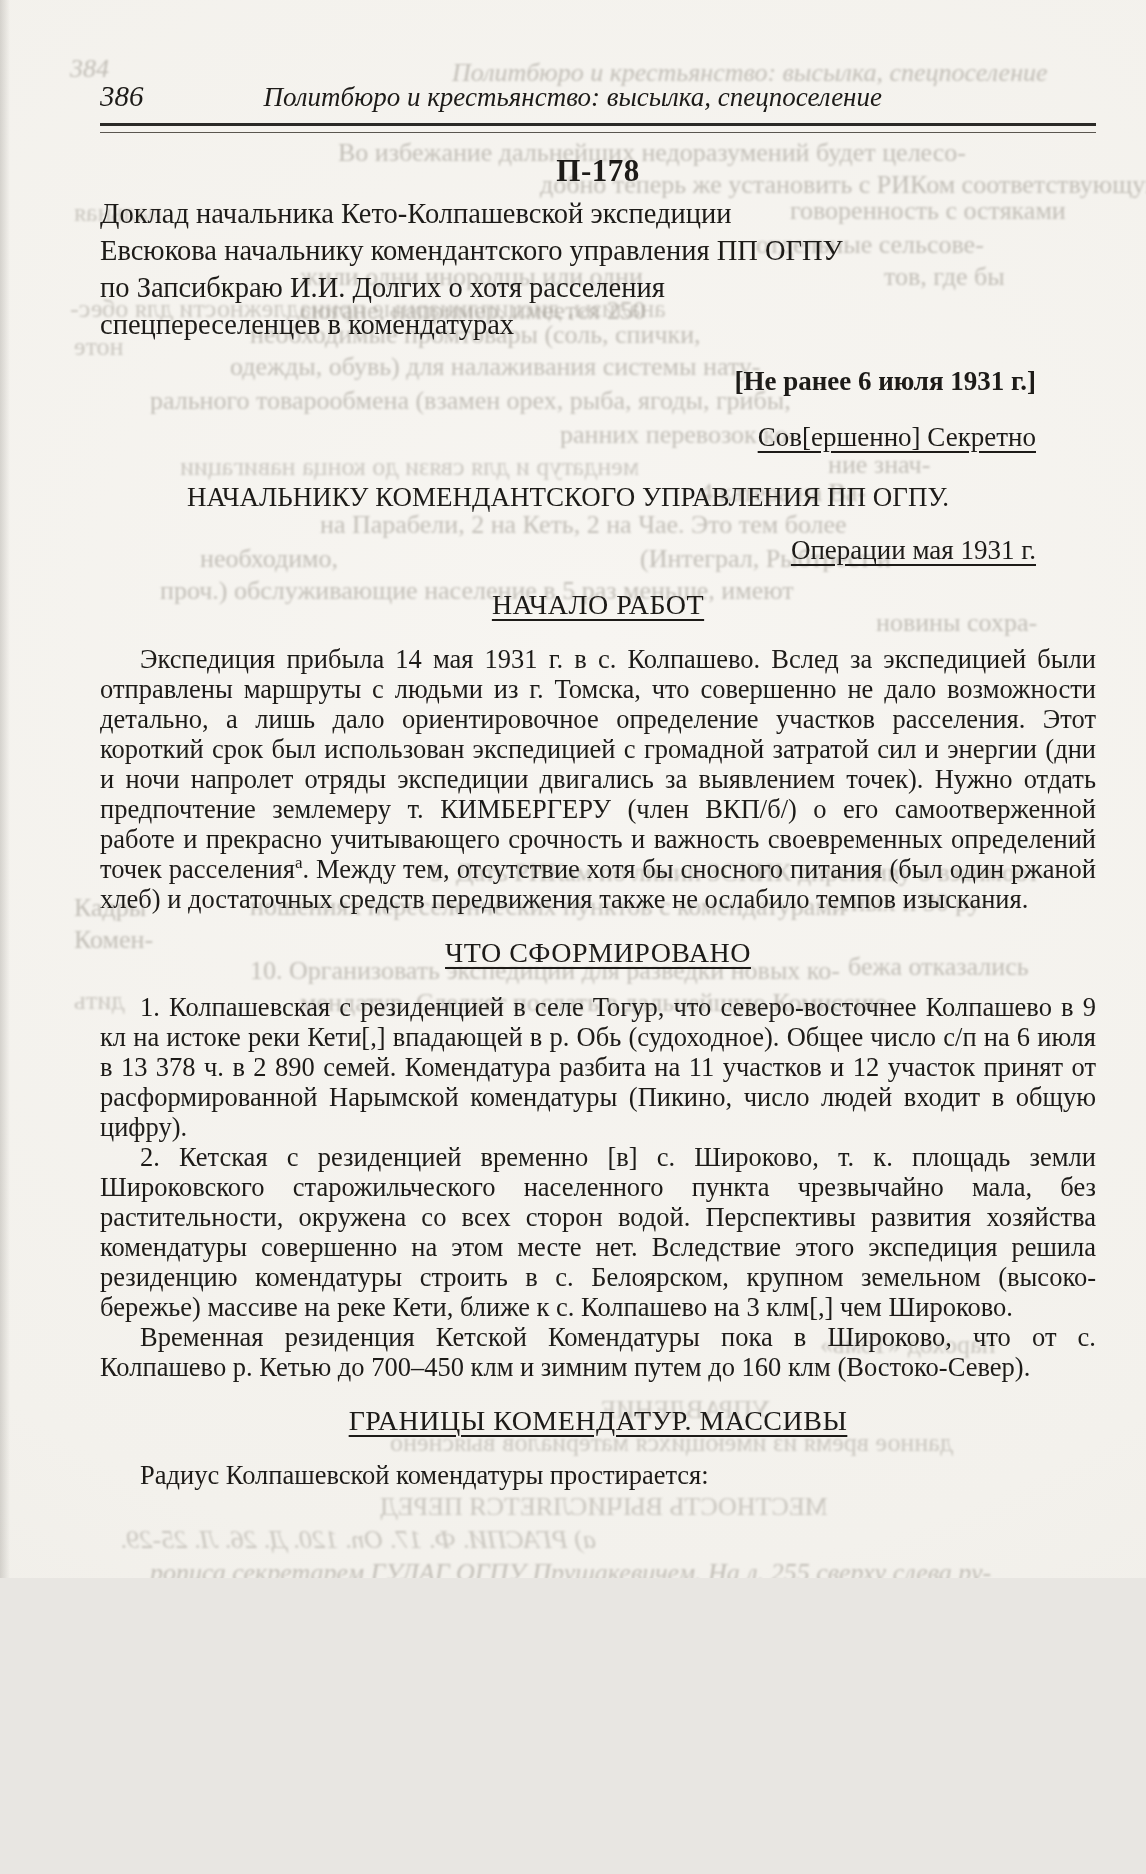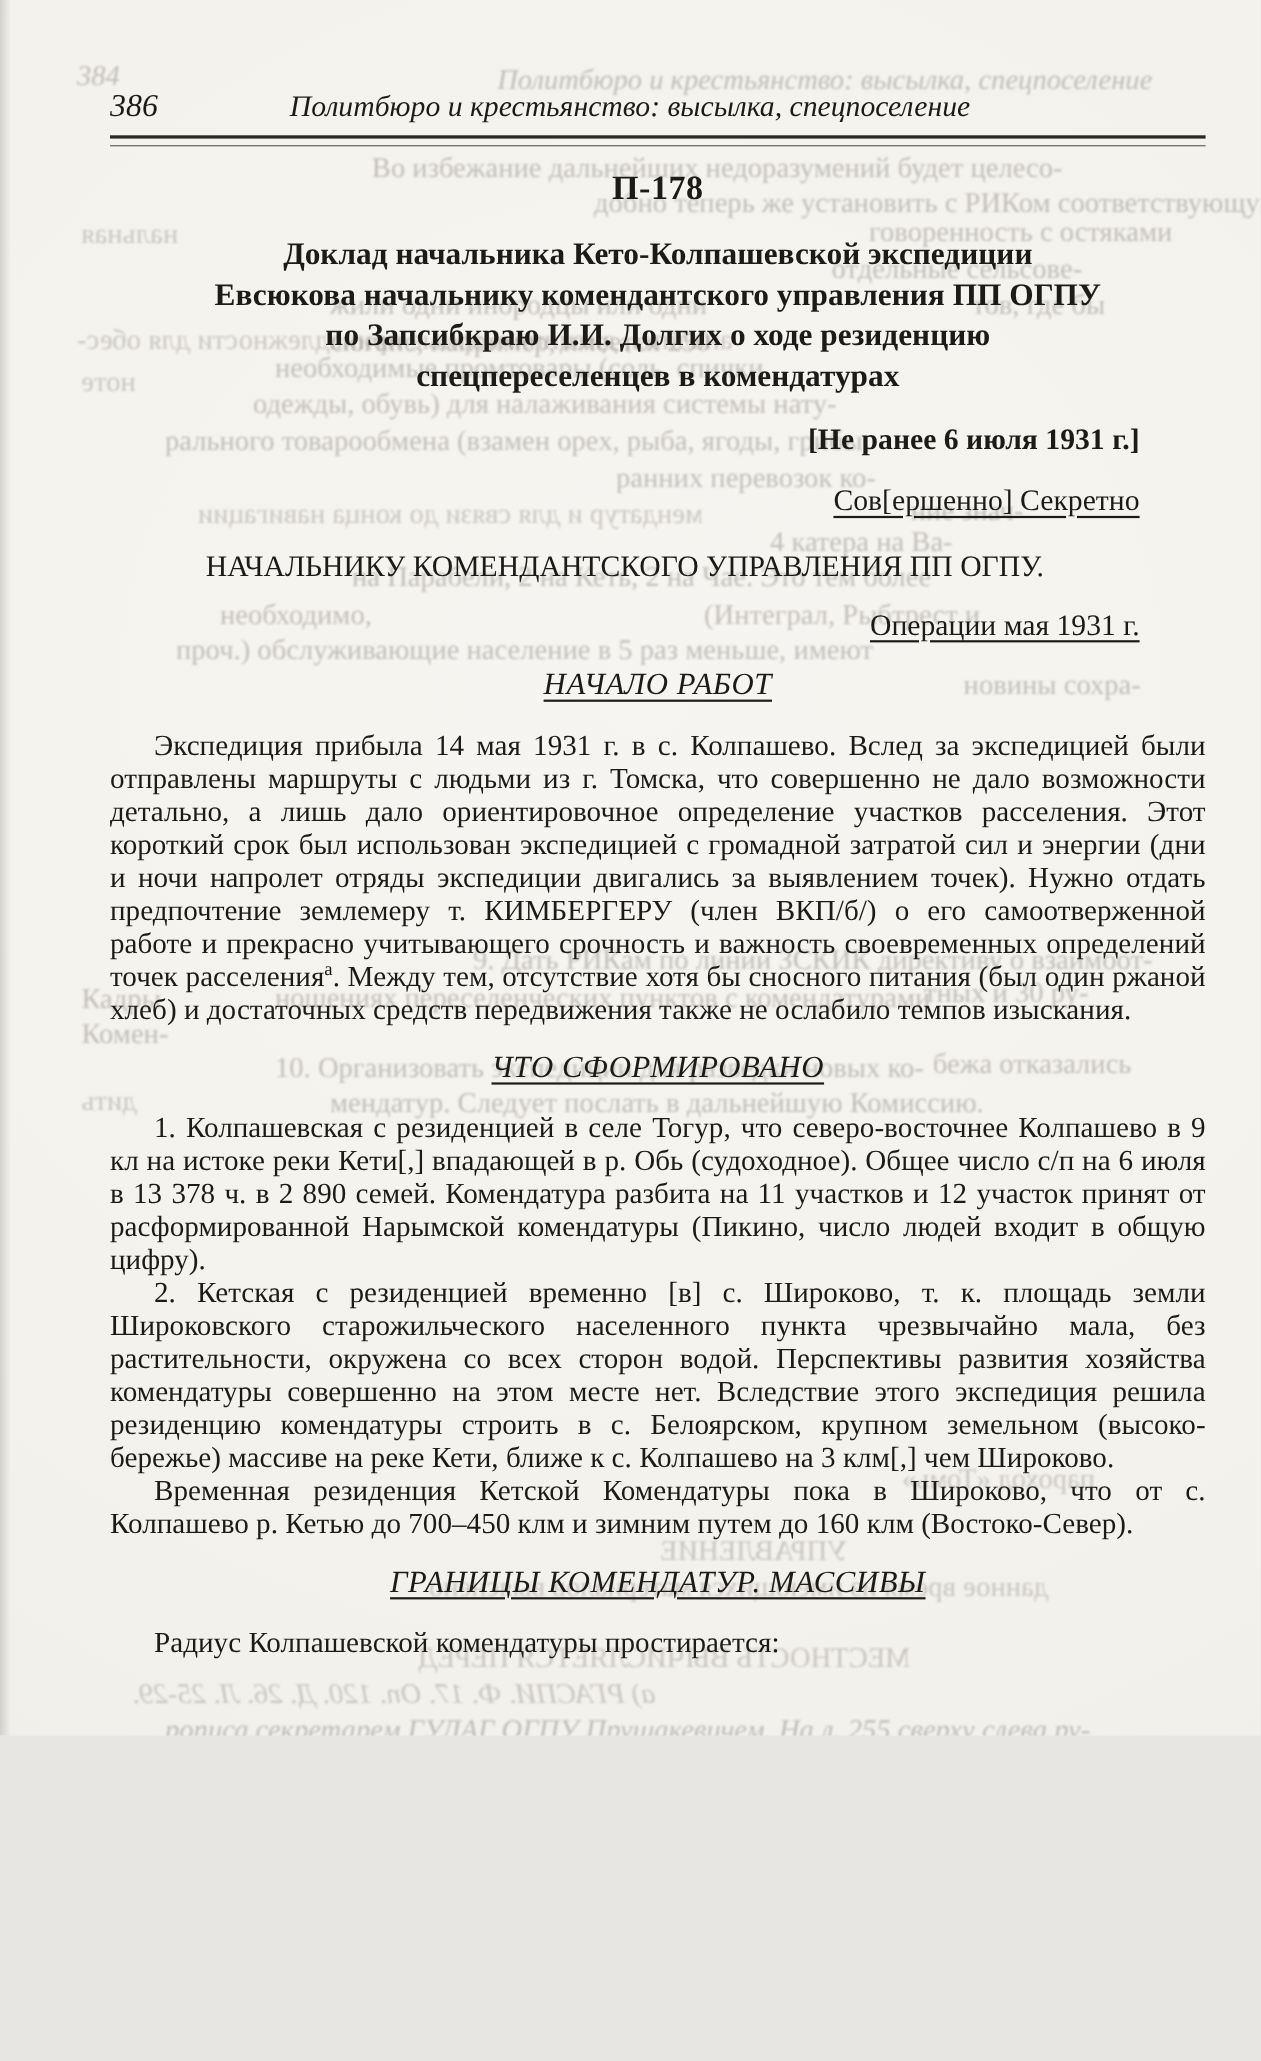--- a/index.html
+++ b/index.html
@@ -22,33 +22,33 @@
   .content{position:relative;z-index:2;padding:80px 74px 0 76px;}
 
   
   .header-row{display:flex;align-items:baseline;}
   .page-number{font-style:italic;font-size:29px;flex:0 0 auto;}
   .running-title{flex:1 1 auto;text-align:left;font-style:italic;font-size:27px;padding-left:120px;}
   .header-rule{margin-top:10px;height:6px;border-top:3px solid #2b2a27;border-bottom:1px solid #5a564f;}
 
   
   .doc-number{margin-top:20px;text-align:center;font-weight:bold;font-size:31px;letter-spacing:.5px;}
-  .doc-title{margin-top:24px;text-align:center;font-weight:bold;font-size:28.5px;line-height:37px;}
+  .doc-title{margin-top:6px;text-align:left;font-weight:normal;font-size:28.5px;line-height:37px;}
   .inset-right{padding-right:60px;}
   .date-note{margin-top:23px;text-align:right;font-weight:bold;font-size:27px;}
   .classification{margin-top:25px;text-align:right;font-size:27px;}
   .u{text-decoration:underline;text-underline-offset:5px;text-decoration-thickness:1.5px;}
   .addressee{margin-top:27px;text-align:center;font-size:27px;line-height:34px;}
   .addressee-line2{transform:translateX(90px);}
   .operations-note{margin-top:21px;text-align:right;font-size:27px;}
 
   
   .sections{margin-top:4px;font-size:26.5px;line-height:30px;}
   .sec-heading{margin:24px 0 24px;text-align:center;font-size:28px;letter-spacing:.5px;}
-  .sec-heading .u{text-decoration-thickness:2px;font-style:italic;}
+  .sec-heading .u{text-decoration-thickness:2px;}
   .sections p{margin:0;text-indent:40px;text-align:justify;}
   .sections sup{font-size:17px;line-height:0;}
 
   
   .footnote{position:absolute;left:76px;top:1742px;z-index:2;width:997px;}
   .footnote-rule{width:352px;height:3px;background:#3c3a36;margin-left:10px;}
   .footnote-text{margin-top:24px;font-size:28px;}
   .it{font-style:italic;}
   .fn-marker{font-size:18px;vertical-align:super;margin-right:8px;}
 
@@ -121,21 +121,21 @@
       <span class="page-number">386</span>
       <span class="running-title">Политбюро и крестьянство: высылка, спецпоселение</span>
     </div>
     <div class="header-rule"></div>
 
     <div class="doc-number">П-178</div>
 
     <div class="doc-title">
         <div>Доклад начальника Кето-Колпашевской экспедиции</div>
         <div>Евсюкова начальнику комендантского управления ПП ОГПУ</div>
-        <div>по Запсибкраю И.И. Долгих о ходе резиденцию</div>
+        <div>по Запсибкраю И.И. Долгих о хотя расселения</div>
         <div>спецпереселенцев в комендатурах</div>
       </div>
 
     <div class="date-note inset-right">[Не ранее 6 июля 1931 г.]</div>
 
     <div class="classification inset-right">
       <span class="u">Сов[ершенно] Секретно</span>
     </div>
 
     <div class="addressee inset-right">

